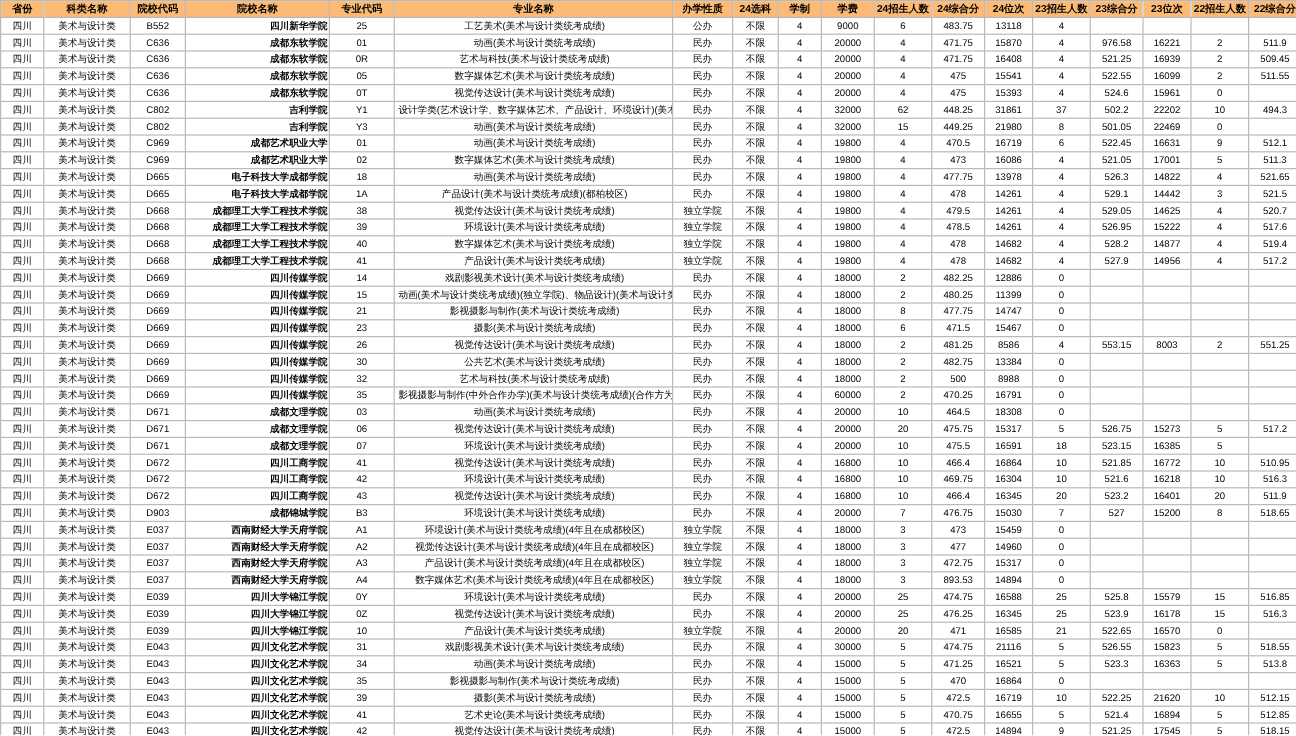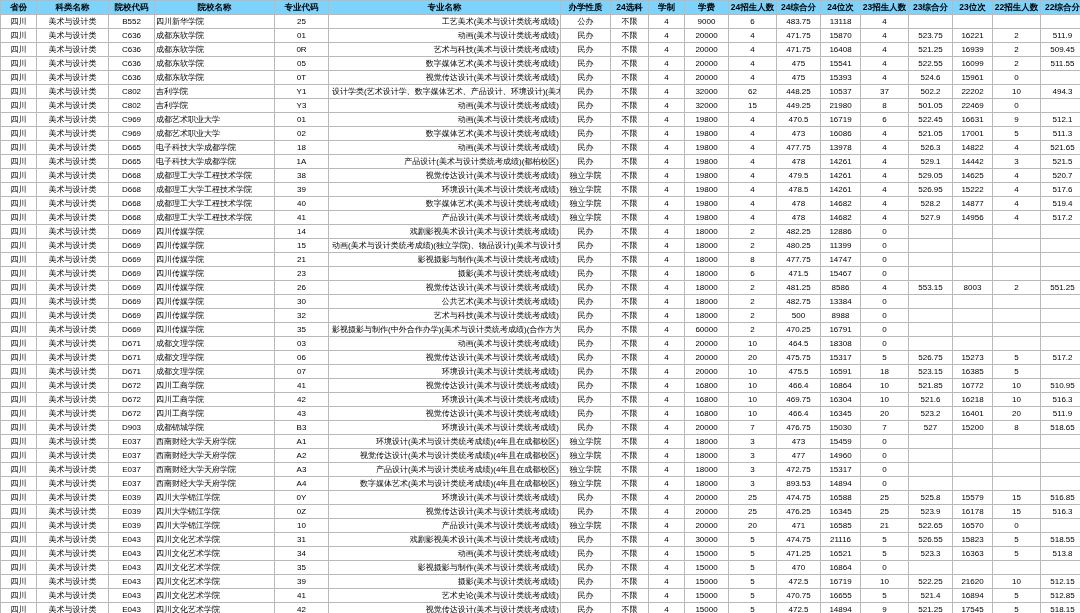--- a/index.html
+++ b/index.html
@@ -1,24 +1,24 @@
 <!DOCTYPE html>
 <html><head>
 <meta charset="utf-8">
 <style>
   html,body{margin:0;padding:0;background:#ffffff;}
   body{font-family:"Liberation Sans","DejaVu Sans",sans-serif;}
   #sheet{width:1080px;height:613px;overflow:hidden;background:#fff;position:relative;}
   table{border-collapse:collapse;table-layout:fixed;width:1080px;}
   th,td{border:1px solid #b9b9b9;font-size:8px;line-height:9px;padding:0 1px;color:#000;
         white-space:nowrap;overflow:hidden;text-overflow:clip;height:13px;}
-  thead th{font-weight:bold;background:#7dd3fc;text-align:center;font-size:8.5px;}
+  thead th{font-weight:bold;background:#fdba74;text-align:center;font-size:8.5px;}
   tbody td{text-align:center;}
-  td.major{text-align:right;padding-left:3px;}
-  td.school{text-align:left;}
+  td.major{text-align:center;padding-left:3px;}
+  td.school{text-align:right;font-weight:bold;}
   col.c0{width:36px}   
   col.c1{width:72px}   
   col.c2{width:46px}   
   col.c3{width:120px}  
   col.c4{width:54px}   
   col.c5{width:232px}  
   col.c6{width:50px}   
   col.c7{width:38px}   
   col.c8{width:36px}   
   col.c9{width:44px}   
@@ -107,21 +107,21 @@
           <td>01</td>
           <td class="major">动画(美术与设计类统考成绩)</td>
           <td>民办</td>
           <td>不限</td>
           <td>4</td>
           <td>20000</td>
           <td>4</td>
           <td>471.75</td>
           <td>15870</td>
           <td>4</td>
-          <td>523.75</td>
+          <td>976.58</td>
           <td>16221</td>
           <td>2</td>
           <td>511.9</td>
         </tr>
         <tr>
           <td>四川</td>
           <td>美术与设计类</td>
           <td>C636</td>
           <td class="school">成都东软学院</td>
           <td>0R</td>
@@ -186,21 +186,21 @@
           <td>C802</td>
           <td class="school">吉利学院</td>
           <td>Y1</td>
           <td class="major">设计学类(艺术设计学、数字媒体艺术、产品设计、环境设计)(美术与设计类统考成绩)</td>
           <td>民办</td>
           <td>不限</td>
           <td>4</td>
           <td>32000</td>
           <td>62</td>
           <td>448.25</td>
-          <td>10537</td>
+          <td>31861</td>
           <td>37</td>
           <td>502.2</td>
           <td>22202</td>
           <td>10</td>
           <td>494.3</td>
         </tr>
         <tr>
           <td>四川</td>
           <td>美术与设计类</td>
           <td>C802</td>

